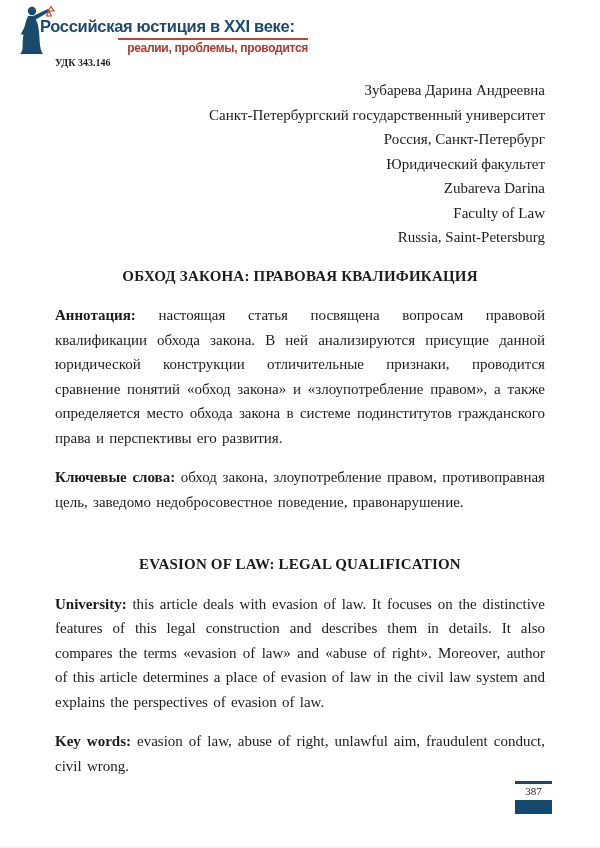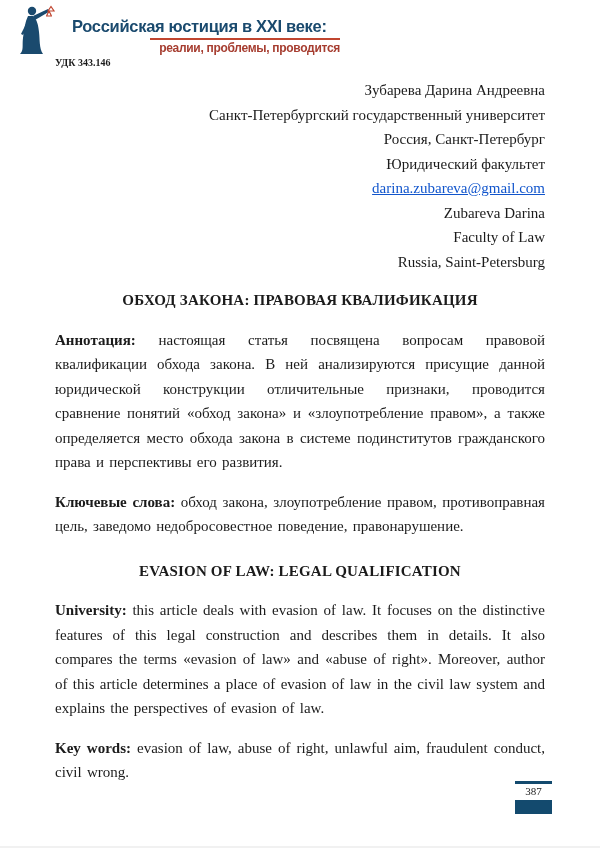--- a/index.html
+++ b/index.html
@@ -14,21 +14,20 @@
 
   
   .logo{
     position:absolute;left:15px;top:3px;width:44px;height:52px;
   }
   .masthead{
     position:absolute;left:40px;top:17px;width:268px;
     font-family:"Liberation Sans", sans-serif;
     font-weight:bold;
     letter-spacing:-0.3px;
-    padding-left:32px;
   }
   .masthead-title{
     font-size:16.5px;
     color:#1a4a6e;
     white-space:nowrap;
   }
   .masthead-underline{
     margin-left:78px;
     margin-top:2px;
     height:2px;
@@ -64,21 +63,21 @@
     font-weight:bold;
     margin-top:14px;
     letter-spacing:0.2px;
   }
   .para{
     text-align:justify;
     word-spacing:1.5px;
     margin-top:15px;
   }
   .para b{ font-weight:bold; }
-  .en-gap{ margin-top:20px; }
+  .en-gap{ margin-top:38px; }
 
   
   .page-num{
     position:absolute;top:781px;right:48px;width:37px;
     text-align:center;
     font-size:11px;
     line-height:15px;
   }
   .page-num-topline{ height:3px;background:#134a6e; }
   .page-num-rect{ height:14px;background:#134a6e;margin-top:1px; }
@@ -113,21 +112,20 @@
 
   <div class="udc">УДК 343.146</div>
 
   <div class="content">
 
     <div class="author-block">
       <span class="author-line">Зубарева Дарина Андреевна</span>
       <span class="author-line">Санкт-Петербургский государственный университет</span>
       <span class="author-line">Россия, Санкт-Петербург</span>
       <span class="author-line">Юридический факультет</span>
-      <span class="author-line"><a class="email-link">darina.zubareva@gmail.com</a></span>
       <span class="author-line">Zubareva Darina</span>
       <span class="author-line">Faculty of Law</span>
       <span class="author-line">Russia, Saint-Petersburg</span>
     </div>
 
     <div class="section-title">ОБХОД ЗАКОНА: ПРАВОВАЯ КВАЛИФИКАЦИЯ</div>
 
     <div class="para">
       <b>Аннотация:</b>
       <span>настоящая статья посвящена вопросам правовой квалификации обхода закона. В ней анализируются присущие данной юридической конструкции отличительные признаки, проводится сравнение понятий «обход закона» и «злоупотребление правом», а также определяется место обхода закона в системе подинститутов гражданского права и перспективы его развития.</span>

